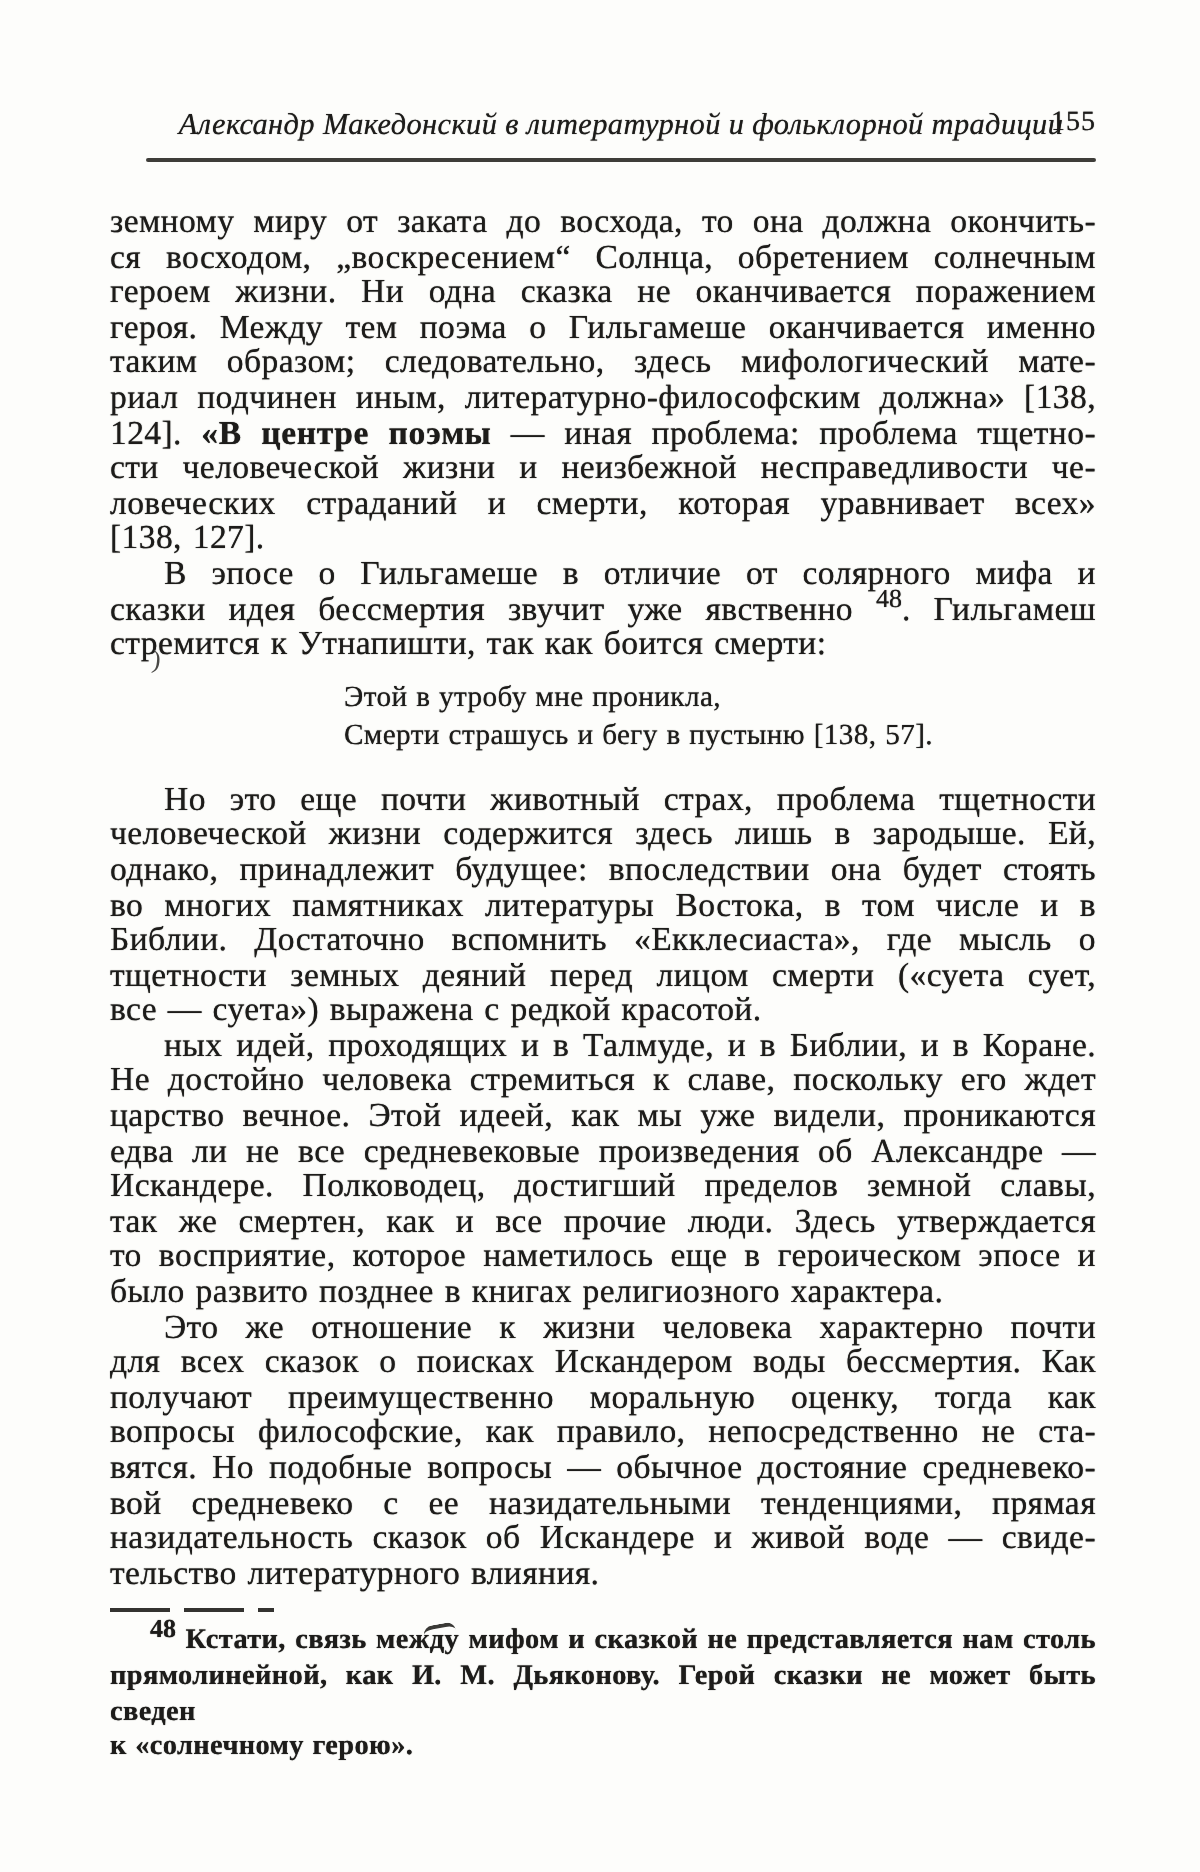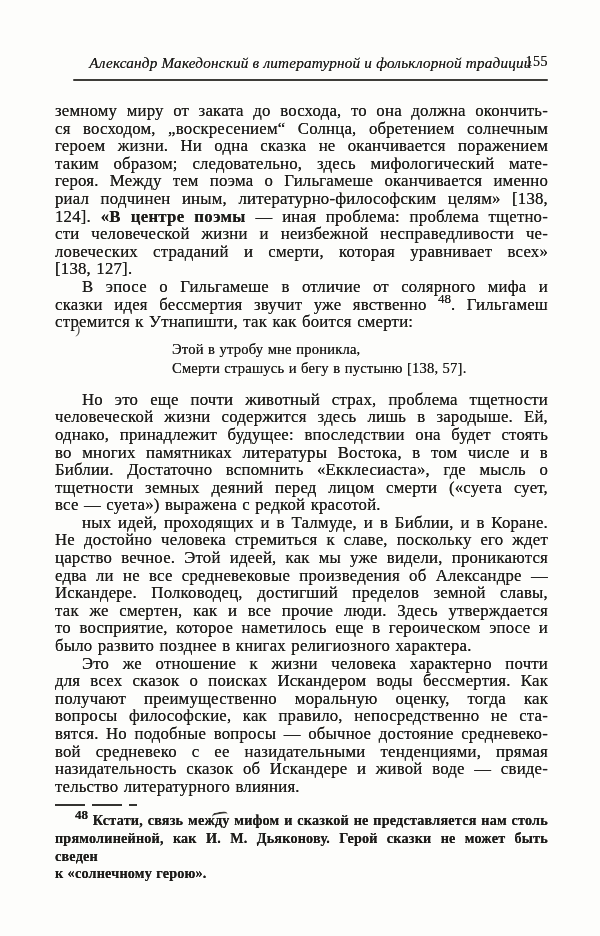--- a/index.html
+++ b/index.html
@@ -115,23 +115,23 @@
     <span class="hdr-page">155</span>
   </header>
 
   <div class="hdr-rule"></div>
 
   <main class="text-block" id="text-block">
       <div class="para">
         <div class="line j">земному миру от заката до восхода, то она должна окончить-</div>
         <div class="line j">ся восходом, „воскресением“ Солнца, обретением солнечным</div>
         <div class="line j">героем жизни. Ни одна сказка не оканчивается поражением</div>
+        <div class="line j">героя. Между тем поэма о Гильгамеше оканчивается именно</div>
         <div class="line j">таким образом; следовательно, здесь мифологический мате-</div>
-        <div class="line j">героя. Между тем поэма о Гильгамеше оканчивается именно</div>
-        <div class="line j">риал подчинен иным, литературно-философским целям» [138,</div>
+        <div class="line j">риал подчинен иным, литературно-философским должна» [138,</div>
         <div class="line j">124]. <b>«В центре поэмы</b> — иная проблема: проблема тщетно-</div>
         <div class="line j">сти человеческой жизни и неизбежной несправедливости че-</div>
         <div class="line j">ловеческих страданий и смерти, которая уравнивает всех»</div>
         <div class="line">[138, 127].</div>
       </div>
       <div class="para indent">
         <div class="line j">В эпосе о Гильгамеше в отличие от солярного мифа и</div>
         <div class="line j">сказки идея бессмертия звучит уже явственно <sup>48</sup>. Гильгамеш</div>
         <div class="line">стремится к Утнапишти, так как боится смерти:</div>
       </div>

